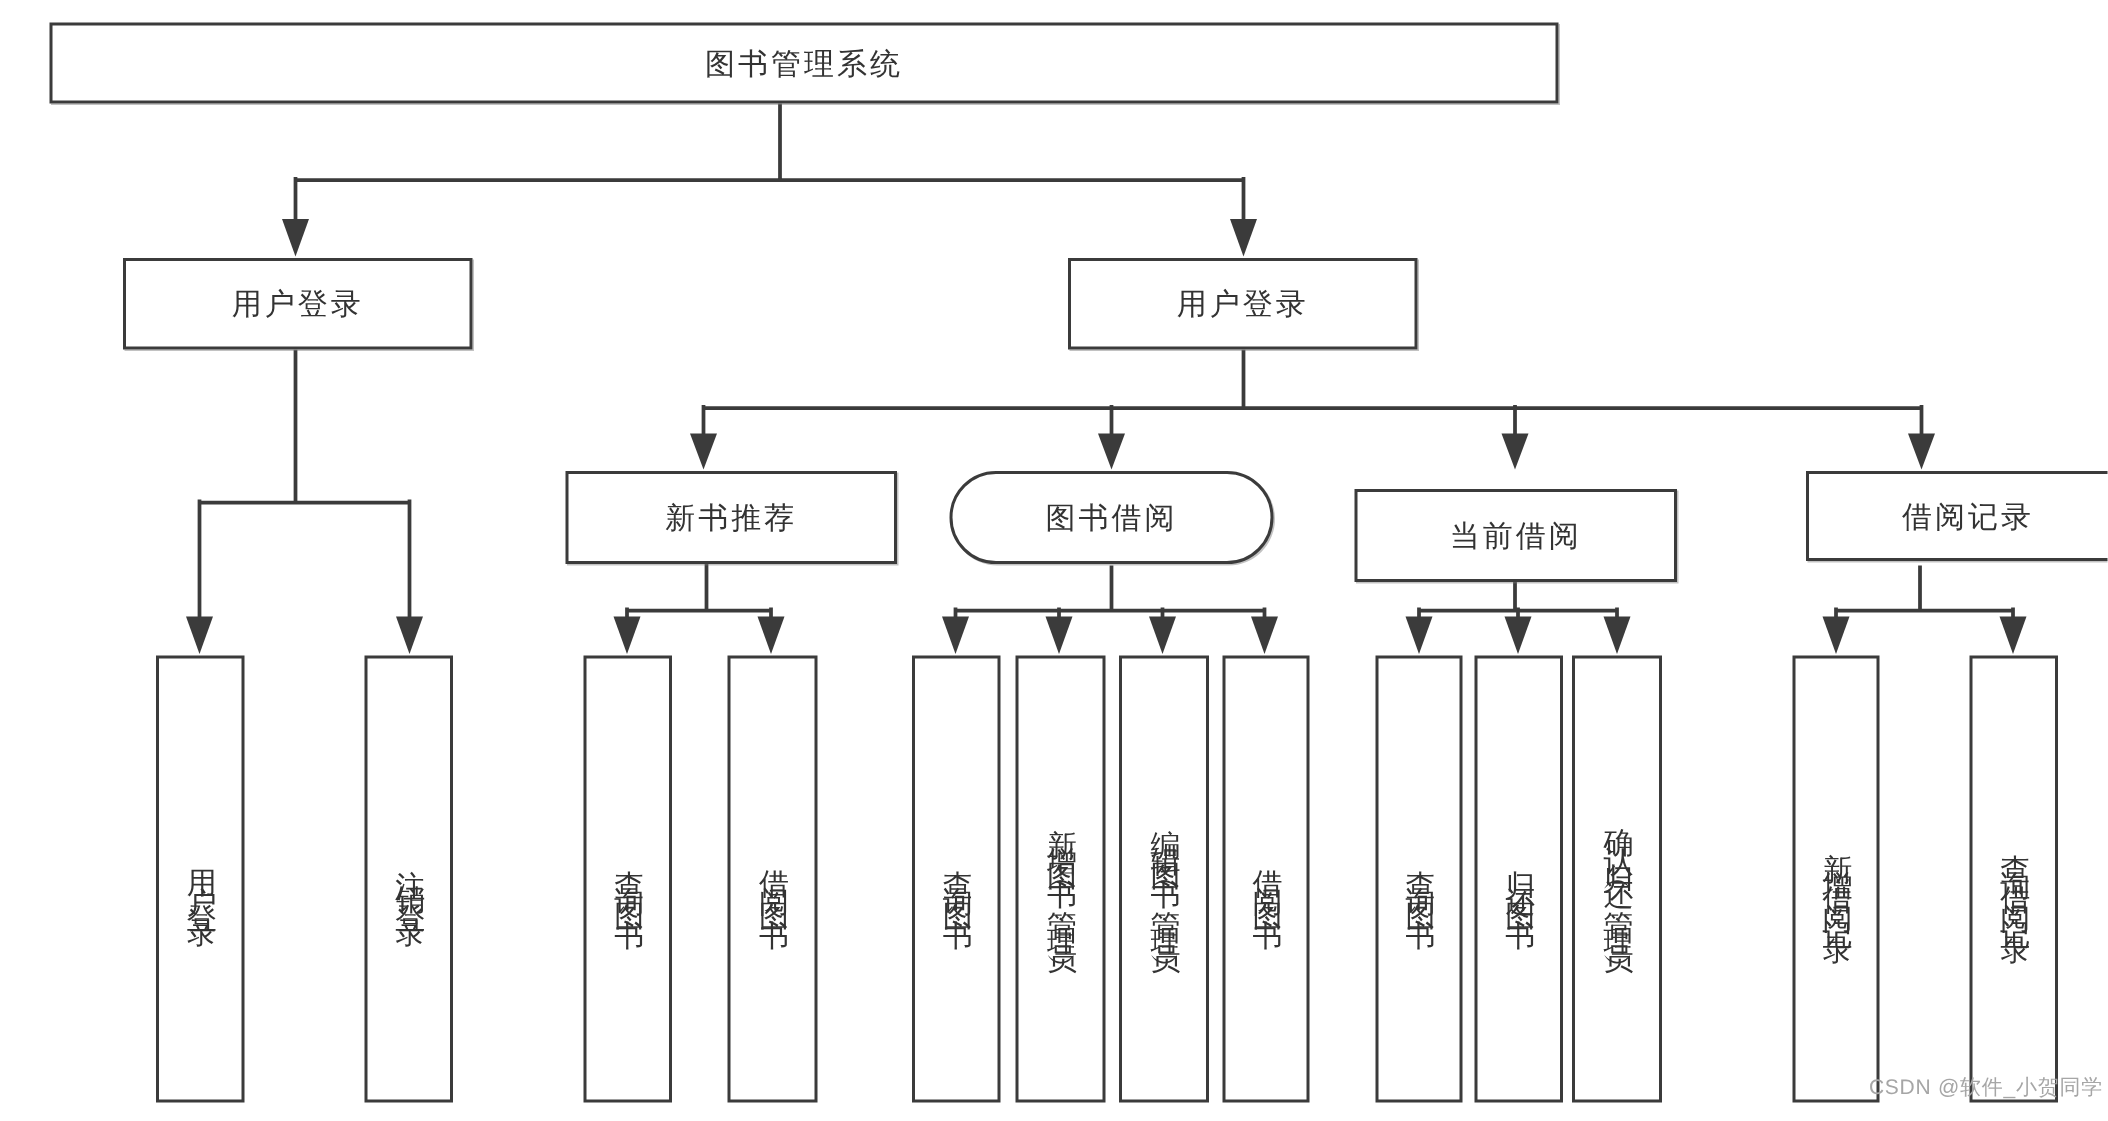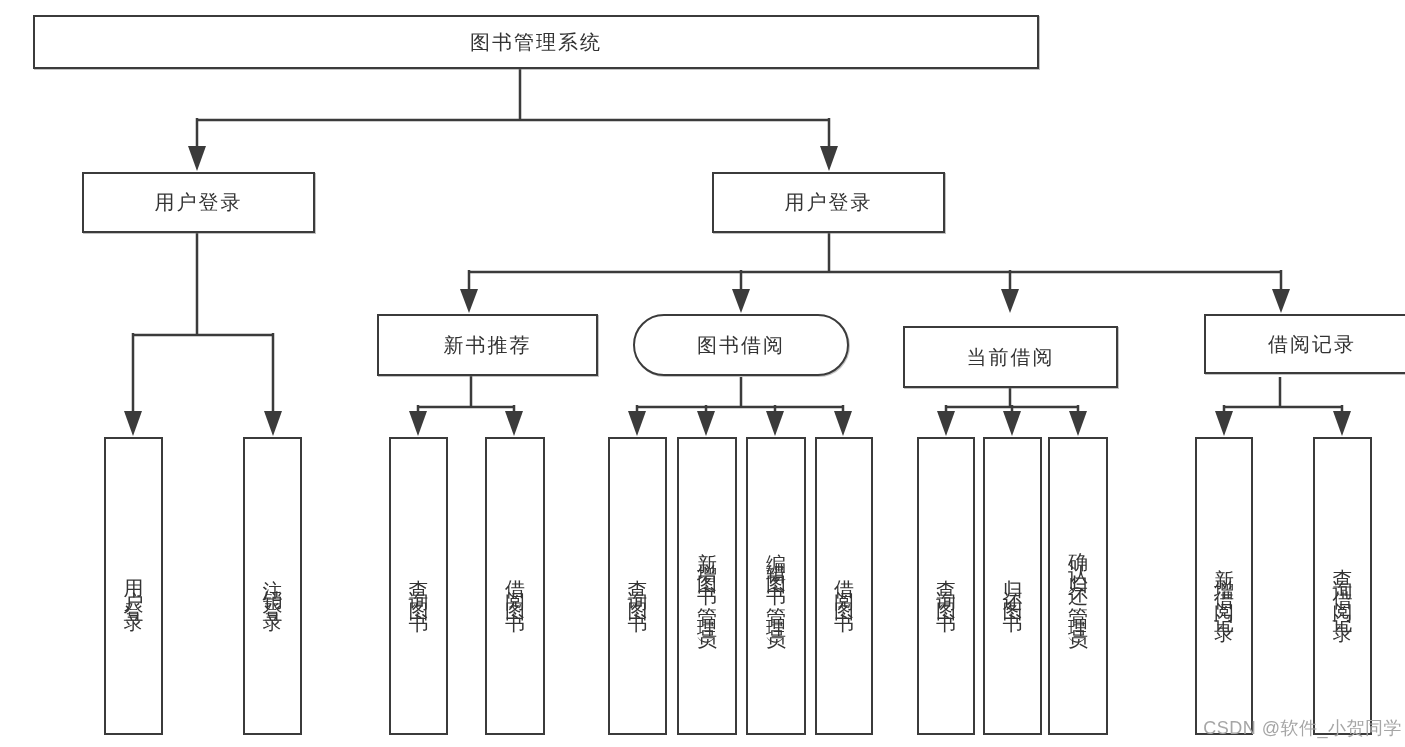--- a/index.html
+++ b/index.html
@@ -46,21 +46,21 @@
     text-orientation: mixed;
     white-space: nowrap;
     font-size: 20px;
     line-height: 1.05;
     letter-spacing: 11px;
     color: var(--text);
   }
   .watermark {
     position: absolute;
     right: 3px; top: 716px;
-    font-size: 18px;
+    font-size: 14px;
     letter-spacing: 0.5px;
     color: var(--watermark);
     z-index: 3;
   }
 </style>
 </head>
 <body>
 
 <div class="stage">
 

